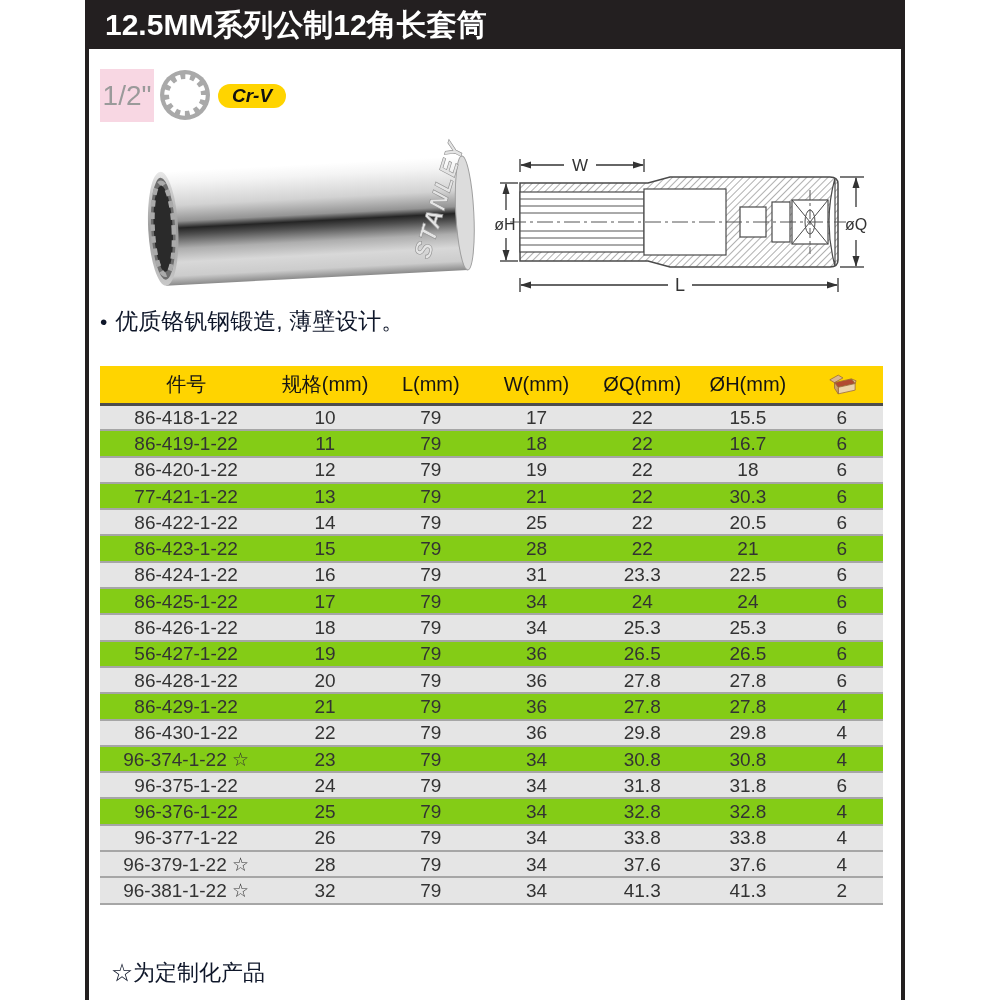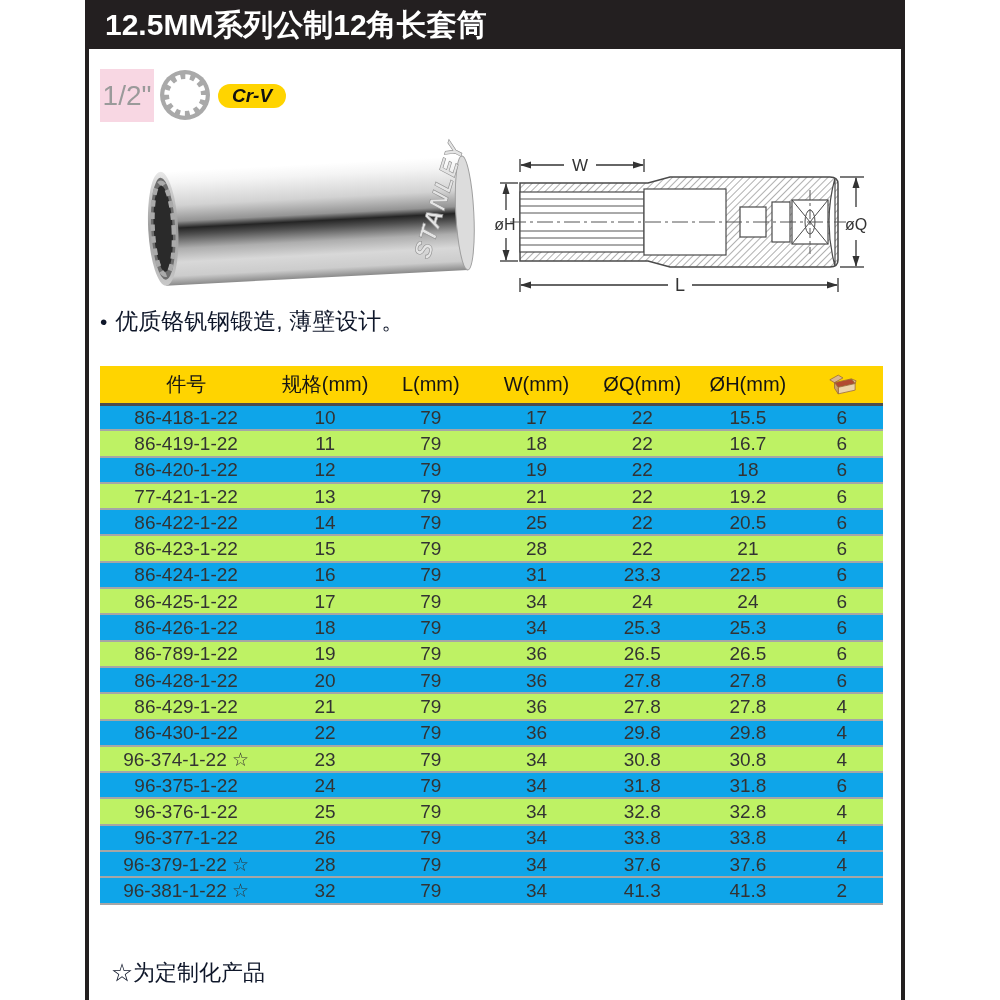--- a/index.html
+++ b/index.html
@@ -27,22 +27,22 @@
   .diagram text { font-family:"Liberation Sans", sans-serif; fill:#333; }
 
   .bullet-line { position:absolute; left:100px; top:306px; font-size:23px; color:#0f172a; }
   .bullet-line .bullet { margin-right:8px; font-size:21px; }
 
   table.parts { position:absolute; left:100px; top:358px; width:783px;
     border-collapse:collapse; table-layout:fixed; text-align:center;
     color:#333; font-size:19px;margin-top:8px; }
   table.parts thead tr { height:38px; background:#ffd400; color:#141414; }
   table.parts th { font-weight:normal; font-size:20px; border-bottom:3px solid #4d4d4d; }
-  table.parts tbody tr { height:26.3px; border-bottom:2px solid #a6a6a6; background:#0ea5e9; }
-  table.parts tbody tr.alt { background:#bef264; }
+  table.parts tbody tr { height:26.3px; border-bottom:2px solid #a6a6a6; background:#e5e5e5; }
+  table.parts tbody tr.alt { background:#84cc16; }
   table.parts td { padding:0; line-height:1; }
 
   .footnote { position:absolute; left:111px; top:958px; font-size:22px; color:#0f172a; }
 </style>
 </head>
 <body>
 
 <div class="page">
 
   <div class="vline left"></div>
@@ -233,21 +233,21 @@
     <td>22</td>
     <td>18</td>
     <td>6</td>
   </tr>
         <tr class="alt">
     <td>77-421-1-22</td>
     <td>13</td>
     <td>79</td>
     <td>21</td>
     <td>22</td>
-    <td>19.2</td>
+    <td>30.3</td>
     <td>6</td>
   </tr>
         <tr>
     <td>86-422-1-22</td>
     <td>14</td>
     <td>79</td>
     <td>25</td>
     <td>22</td>
     <td>20.5</td>
     <td>6</td>
@@ -282,21 +282,21 @@
         <tr>
     <td>86-426-1-22</td>
     <td>18</td>
     <td>79</td>
     <td>34</td>
     <td>25.3</td>
     <td>25.3</td>
     <td>6</td>
   </tr>
         <tr class="alt">
-    <td>86-789-1-22</td>
+    <td>56-427-1-22</td>
     <td>19</td>
     <td>79</td>
     <td>36</td>
     <td>26.5</td>
     <td>26.5</td>
     <td>6</td>
   </tr>
         <tr>
     <td>86-428-1-22</td>
     <td>20</td>

